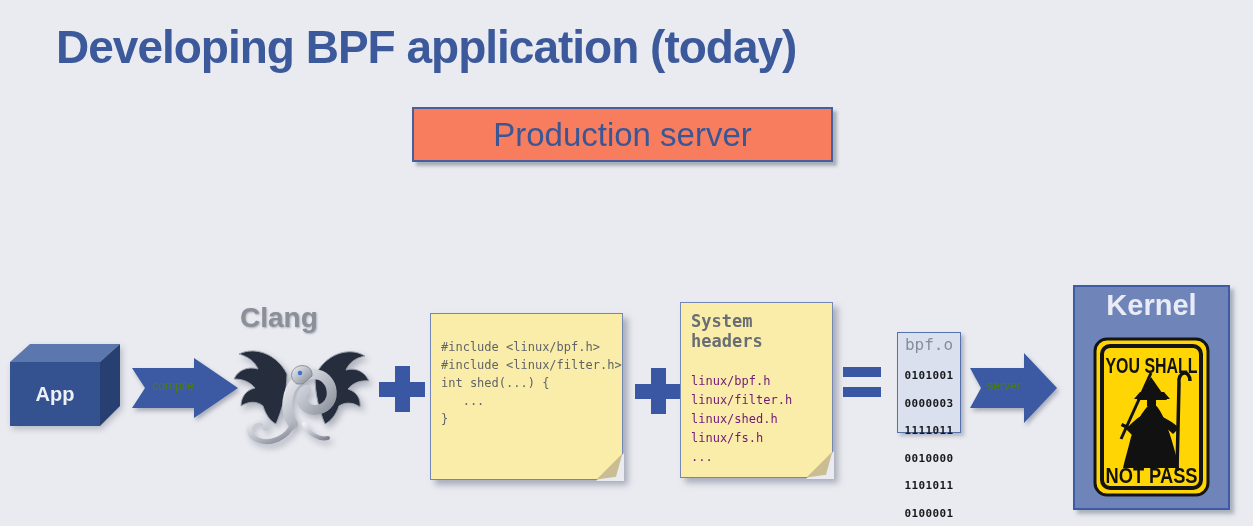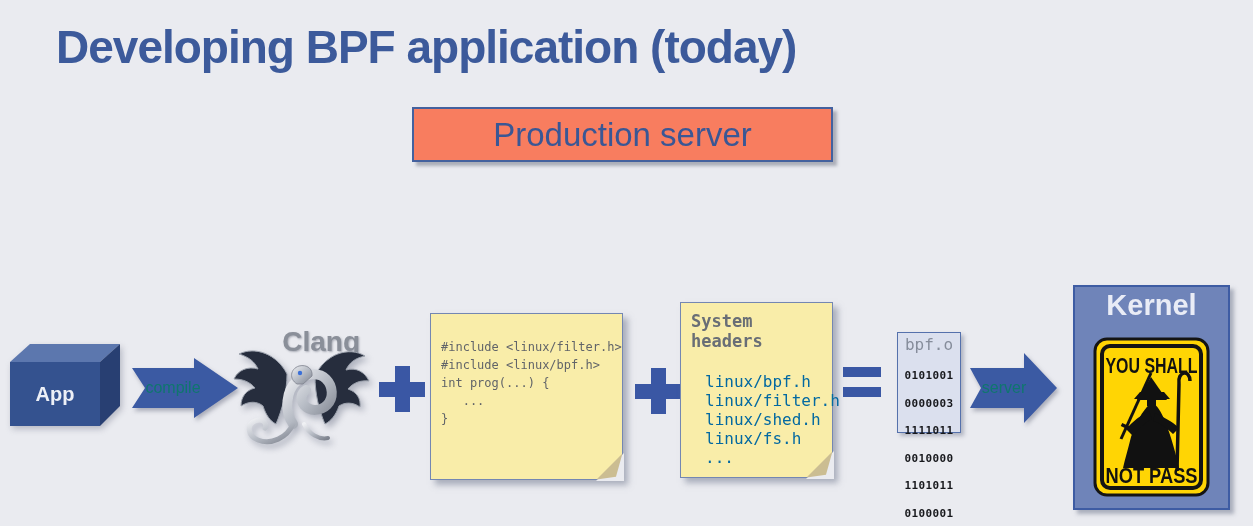--- a/index.html
+++ b/index.html
@@ -13,21 +13,21 @@
   
   .banner{position:absolute;left:412px;top:107px;width:421px;height:55px;
           background:#f87d5f;border:2px solid #44619e;box-sizing:border-box;
           box-shadow:4px 4px 3px rgba(120,125,140,.55);
           display:flex;align-items:center;justify-content:center;}
   .banner span{font-size:33px;font-weight:normal;color:#3a5795;}
 
   
   .blockarrow{position:absolute;}
   .blockarrow svg{position:absolute;left:0;top:0;filter:drop-shadow(2px 3px 2px rgba(105,110,130,.5));}
-  .arrow-label{position:absolute;color:#0f766e;font-size:16px;text-align:center;white-space:nowrap;}
+  .arrow-label{position:absolute;color:#4d7c0f;font-size:12px;text-align:center;white-space:nowrap;}
 
   
   .plus{position:absolute;width:46px;height:46px;}
   .plus::before{content:"";position:absolute;left:0;top:15.5px;width:46px;height:15px;background:#3a57a4;}
   .plus::after{content:"";position:absolute;top:0;left:15.5px;width:15px;height:46px;background:#3a57a4;}
   .equals{position:absolute;width:38px;height:30px;}
   .equals i{position:absolute;left:0;width:38px;height:10px;background:#3a57a4;display:block;}
   .equals i:first-child{top:0;}
   .equals i:last-child{bottom:0;}
 
@@ -42,33 +42,33 @@
   .note-title{font-weight:bold;}
   .note-code{margin:0;white-space:pre;}
   .note-code span{display:block;}
 
   .bpfc{left:430px;top:313px;width:193px;height:167px;padding:8px 10px;}
   .bpfc .note-title{font-size:18px;color:#53565b;}
   .bpfc .note-code{margin-top:16px;font-size:12px;line-height:18px;color:#616469;}
 
   .headers{left:680px;top:302px;width:153px;height:176px;padding:8px 10px;}
   .headers .note-title{font-size:17px;color:#696e76;}
-  .headers .note-code{margin-top:21px;font-size:16px;line-height:19px;color:#0369a1;margin-left:14px;}
+  .headers .note-code{margin-top:21px;font-size:12px;line-height:19px;color:#701a75;}
 
   
   .objfile{position:absolute;left:897px;top:332px;width:64px;height:101px;box-sizing:border-box;
            background:#dbe0ee;border:1.5px solid #5571ac;box-shadow:3px 3px 4px rgba(108,115,138,.45);
            font-family:"DejaVu Sans Mono",monospace;text-align:center;}
   .objfile .obj-title{font-size:16px;color:#868d9b;margin-top:2px;}
   .objfile .obj-rows{margin-top:1px;font-size:11px;font-weight:bold;line-height:11.5px;
                      letter-spacing:0.4px;color:#17181c;}
   .objfile .obj-rows span{display:block;margin-top:16px;}
 
   
-  .clang-label{position:absolute;left:240px;top:326px;width:120px;text-align:right;
+  .clang-label{position:absolute;left:240px;top:302px;width:120px;text-align:left;
                font-size:28px;font-weight:bold;color:#8a8f99;
                text-shadow:1px 1px 2px rgba(90,95,110,.45);}
   .dragon{position:absolute;left:231px;top:344px;filter:drop-shadow(3px 4px 3px rgba(105,110,130,.45));}
 
   
   .kernel{position:absolute;left:1073px;top:285px;width:157px;height:225px;box-sizing:border-box;
           background:#6f84b9;border:2.5px solid #3e5ca3;box-shadow:4px 4px 4px rgba(108,115,138,.5);}
   .kernel-title{margin-top:2px;text-align:center;font-size:29px;font-weight:bold;color:#e9ecf6;}
   .sign{position:absolute;left:18px;top:50px;}
 
@@ -121,21 +121,21 @@
     <path d="M66,40 C58,35 59,25 68,22 C76,20 82,25 81,32 L72,40 Z" fill="url(#silver)" stroke="#7d828d" stroke-width="0.8"></path>
     <circle cx="69" cy="29" r="2.2" fill="#3a6fd8"></circle>
 
     <path d="M62,80 C56,94 40,101 27,96 C17,92 15,81 24,77 C31,74 37,79 34,84" fill="none" stroke="url(#silver)" stroke-width="5" stroke-linecap="round"></path>
     <path d="M73,80 C78,90 88,96 97,94" fill="none" stroke="url(#silver)" stroke-width="4" stroke-linecap="round"></path>
   </svg>
 
   <div class="plus" style="left:379px;top:366px;"></div>
 
   <div class="note bpfc">
-    <pre class="note-code"><span>#include &lt;linux/filter.h&gt;</span><span>#include &lt;linux/bpf.h&gt;</span><span>int prog(...) {</span><span>   ...</span><span>}</span></pre>
+    <pre class="note-code"><span>#include &lt;linux/bpf.h&gt;</span><span>#include &lt;linux/filter.h&gt;</span><span>int shed(...) {</span><span>   ...</span><span>}</span></pre>
     <div class="cut"></div>
     <div class="flap"></div>
   </div>
 
   <div class="plus" style="left:635px;top:368px;"></div>
 
   <div class="note headers">
     <div class="note-title">System headers</div>
     <pre class="note-code"><span>linux/bpf.h</span><span>linux/filter.h</span><span>linux/shed.h</span><span>linux/fs.h</span><span>...</span></pre>
     <div class="cut"></div>

